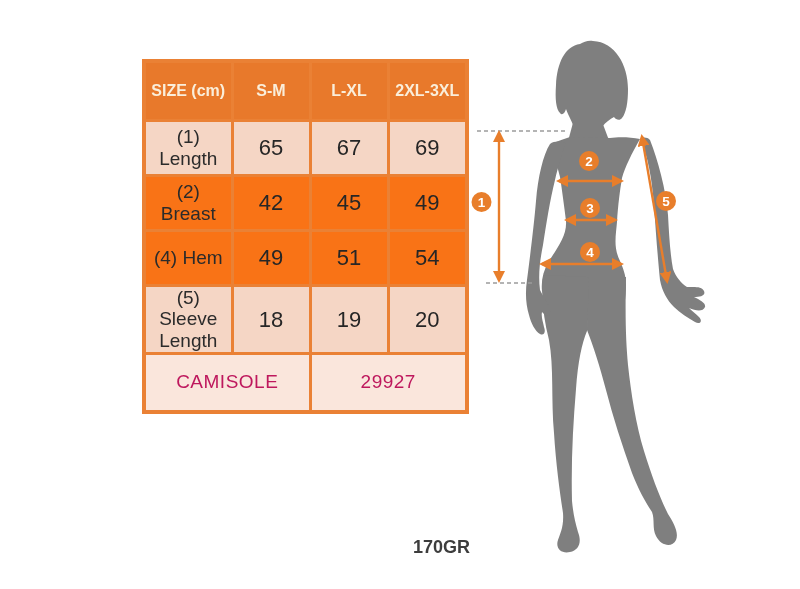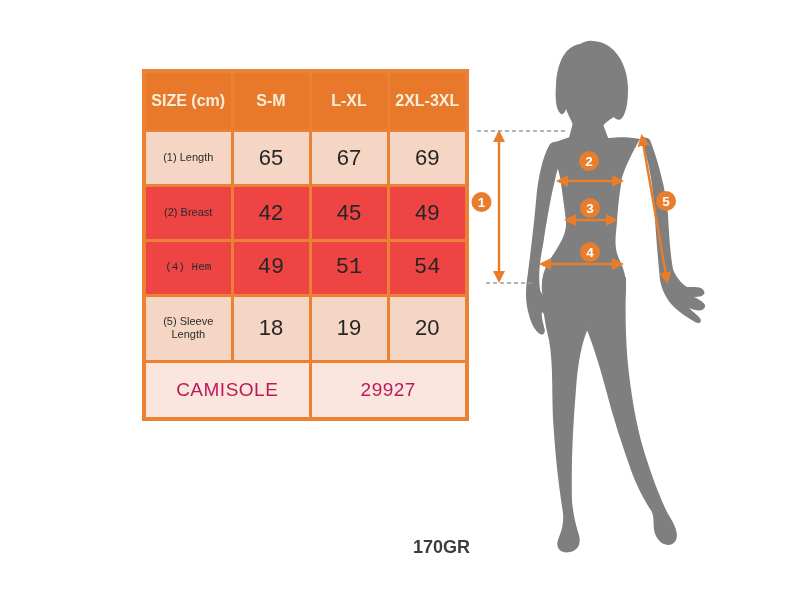--- a/index.html
+++ b/index.html
@@ -2,39 +2,39 @@
 <html><head>
 <meta charset="utf-8">
 <style>
   html,body{margin:0;padding:0;background:#ffffff;}
   .stage{
     position:relative;width:800px;height:589px;background:#ffffff;overflow:hidden;
     font-family:"Liberation Sans",sans-serif;
   }
   
   .size-table{
-    position:absolute;left:142px;top:69px;width:323px;
+    position:absolute;left:142px;top:59px;width:323px;
     border-collapse:collapse;table-layout:fixed;
     border:4px solid #EA8135;
   }
   .size-table col.c0{width:88px;}
   .size-table col.c1{width:78px;}
   .size-table col.c2{width:78px;}
   .size-table col.c3{width:79px;}
   .size-table th,.size-table td{
     border:3px solid #EA8135;text-align:center;vertical-align:middle;
     padding:0 5px;line-height:1.15;
   }
   .hdr{
     background:#E8792B;color:#FAEEDA;font-weight:bold;font-size:16px;
   }
   .row-dark td{background:#F5D6C5;}
-  .row-light td{background:#ef4444;}
+  .row-light td{background:#f97316;}
   .row-footer td{background:#FAE6DC;}
-  td.lbl{font-size:11px;color:#2b2b2b;}
+  td.lbl{font-size:19px;color:#2b2b2b;}
   td.val{font-size:22px;color:#262626;}
   td.footval{font-size:19px;color:#be185d;letter-spacing:.5px;}
   .weight-note{
     position:absolute;left:413px;top:537px;font-size:18px;font-weight:bold;color:#3d3d3d;
   }
   
   .figure-wrap{position:absolute;left:470px;top:25px;width:260px;height:545px;}
 </style>
 </head>
 <body>
@@ -60,21 +60,21 @@
       <td class="val">65</td>
       <td class="val">67</td>
       <td class="val">69</td>
     </tr>
     <tr style="height:55px;" class="row-light">
       <td class="lbl">(2) Breast</td>
       <td class="val">42</td>
       <td class="val">45</td>
       <td class="val">49</td>
     </tr>
-    <tr style="height:55px;font-family:Liberation Mono, monospace;" class="row-light">
+    <tr style="height:55px;" class="row-light">
       <td class="lbl">(4) Hem</td>
       <td class="val">49</td>
       <td class="val">51</td>
       <td class="val">54</td>
     </tr>
     <tr style="height:66px;" class="row-dark">
       <td class="lbl">(5) Sleeve Length</td>
       <td class="val">18</td>
       <td class="val">19</td>
       <td class="val">20</td>

